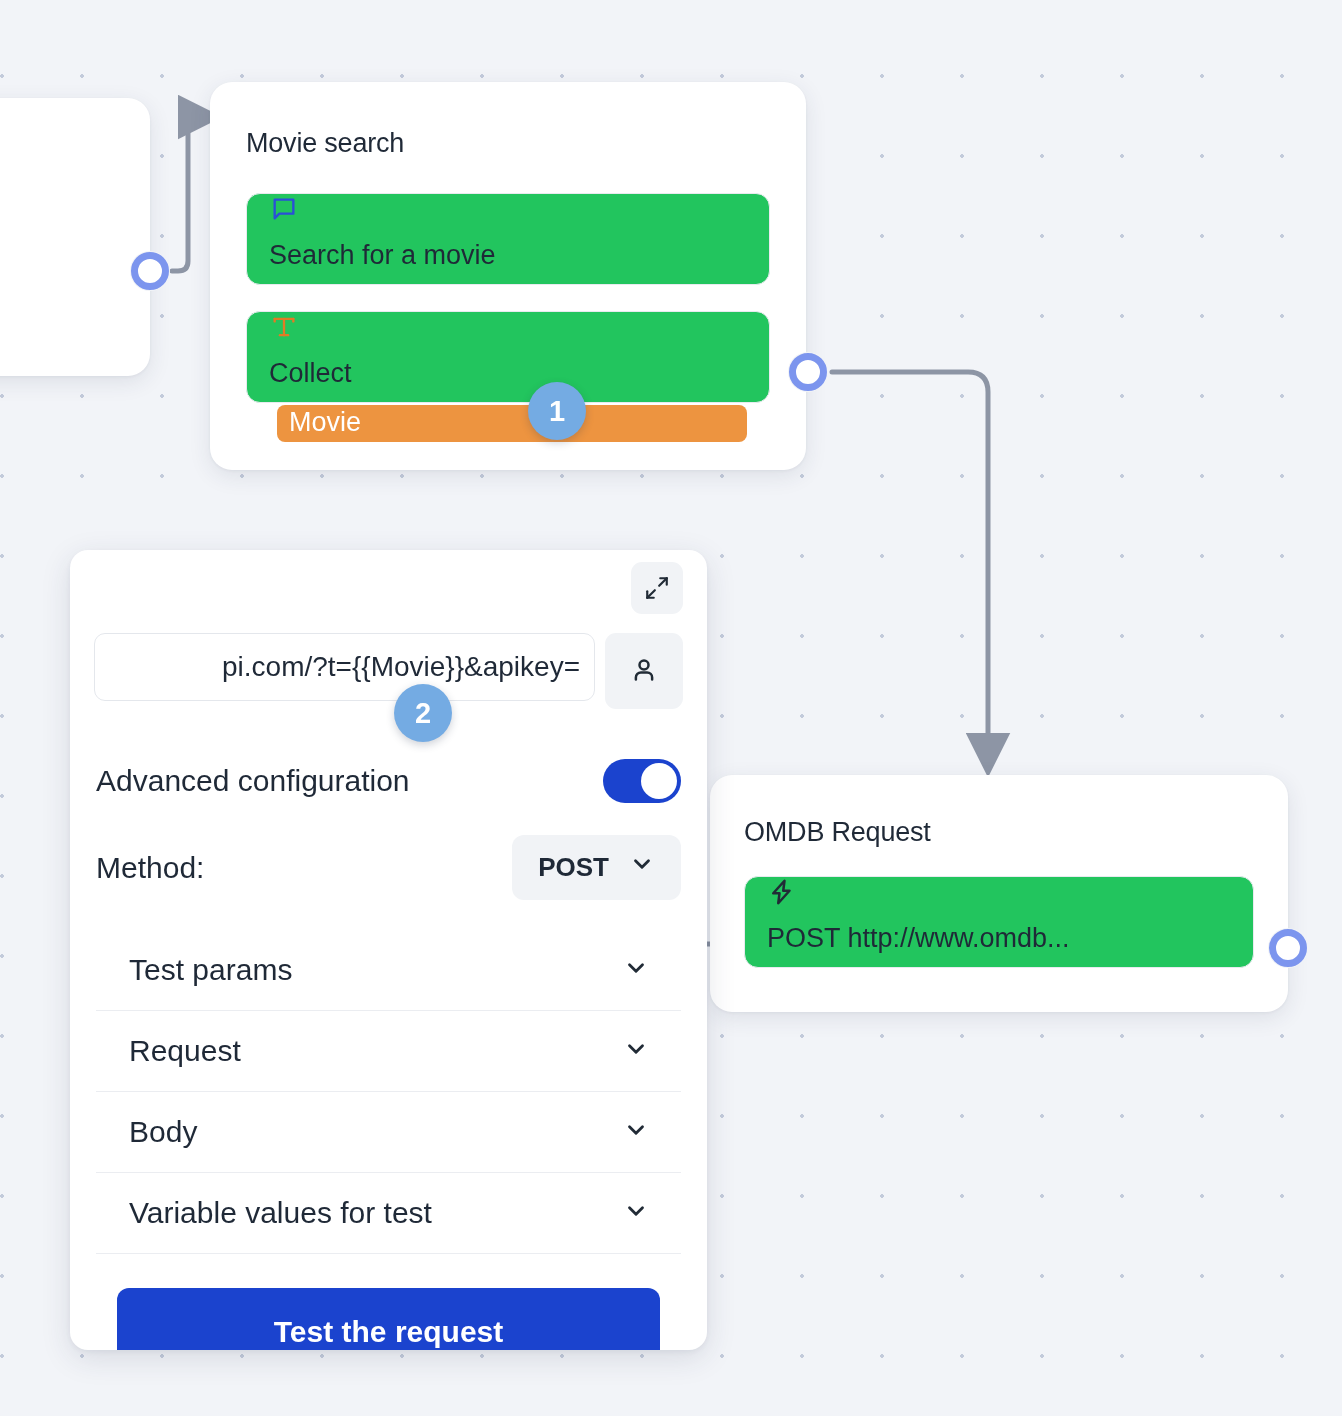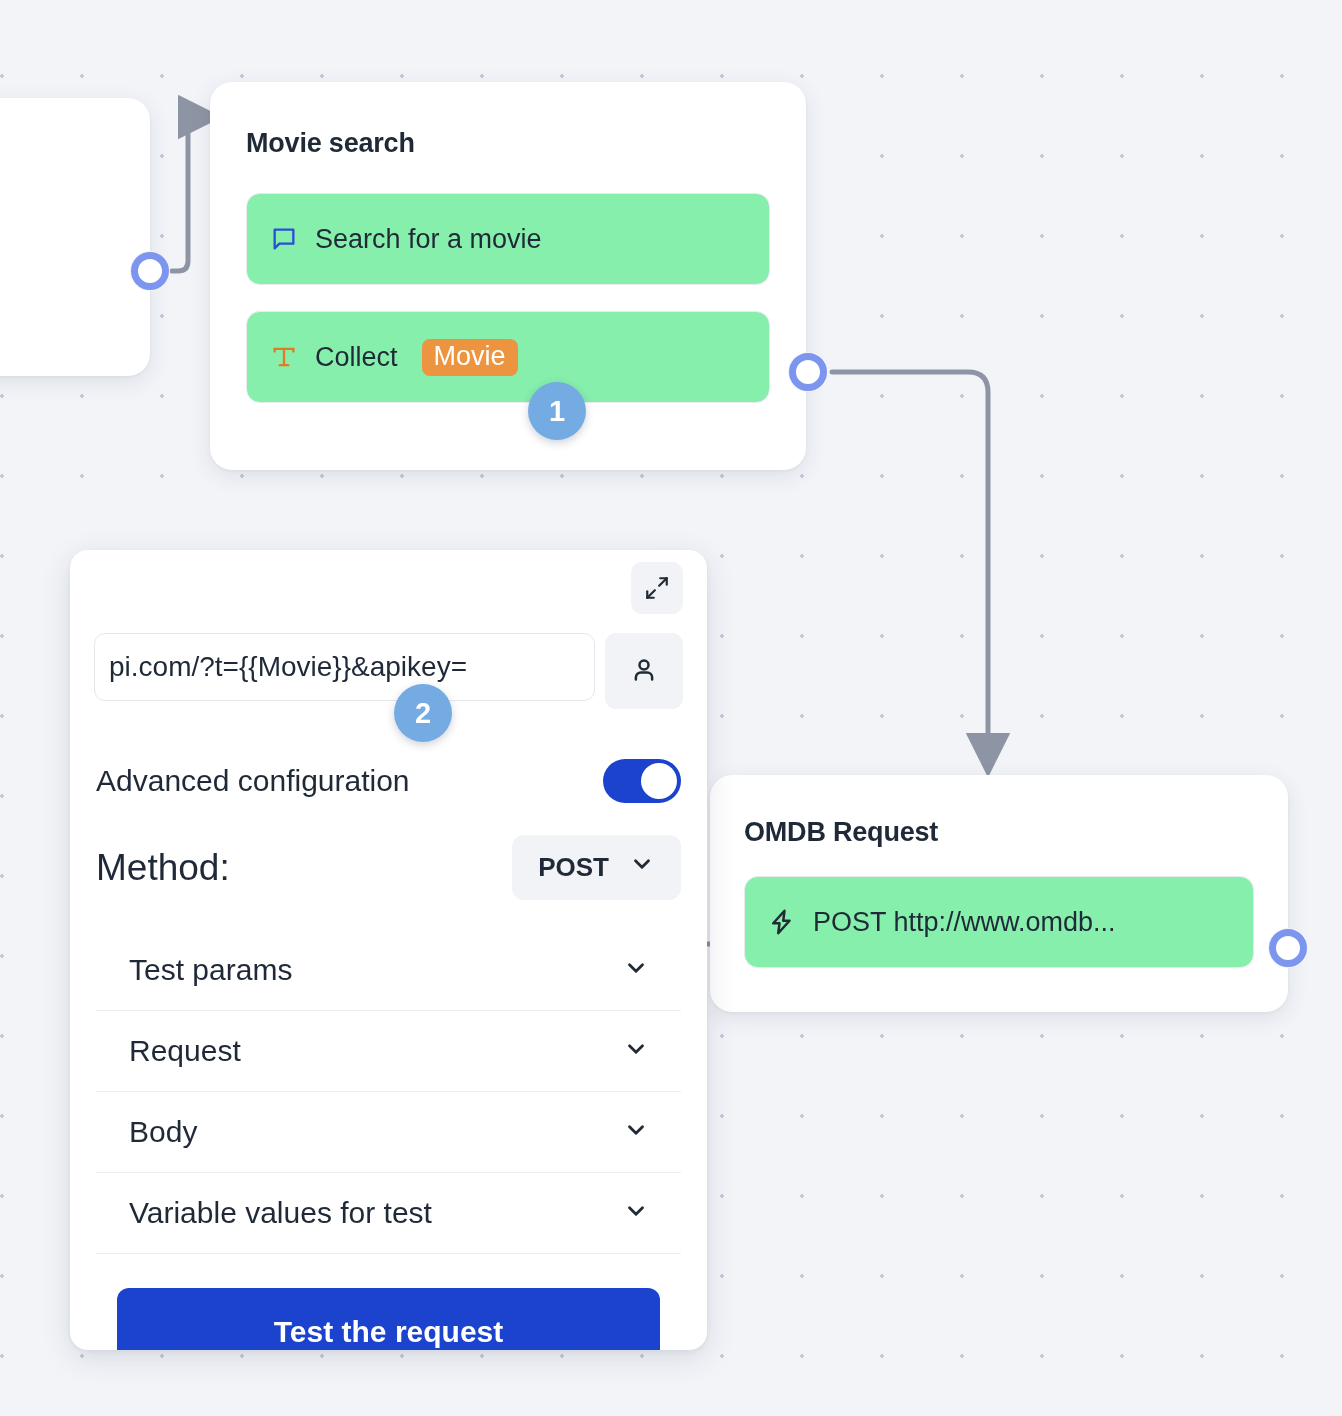--- a/index.html
+++ b/index.html
@@ -41,36 +41,36 @@
     position: absolute;
     background: #ffffff;
     border-radius: 22px;
     box-shadow: 0 6px 22px rgba(35, 48, 78, 0.10),
                 0 1px 3px rgba(35, 48, 78, 0.06);
     z-index: 3;
   }
 
   .node-title {
     font-size: 27px;
-    font-weight: 700;
+    font-weight: 400;
     color: #1f2937;
     letter-spacing: -0.2px;
   }
 
   .node-row {
     display: flex;
-    align-items: center;
     gap: 16px;
-    background: #86efac;
+    background: #22c55e;
     border: 1px solid #e8eaef;
     border-radius: 14px;
     padding: 0 22px;
     height: 92px;
     font-size: 27px;
     color: #1f2937;
+    flex-direction: column;
   }
 
   .row-icon {
     flex: 0 0 auto;
     display: flex;
     align-items: center;
     justify-content: center;
     width: 30px;
     height: 30px;
   }
@@ -203,20 +203,21 @@
     height: 68px;
     border: 1px solid #e4e7ec;
     border-radius: 11px;
     background: #ffffff;
     font-family: "Liberation Sans", sans-serif;
     font-size: 28px;
     color: #1f2937;
     padding: 0 14px;
     outline: none;
     min-width: 0;
+    text-align: right;
   }
 
   .user-btn {
     flex: 0 0 78px;
     height: 76px;
     border-radius: 11px;
     background: #f1f3f6;
     border: none;
     display: flex;
     align-items: center;
@@ -253,21 +254,21 @@
     background: #ffffff;
   }
 
   .method-row {
     display: flex;
     align-items: center;
     justify-content: space-between;
     margin-top: 32px;
     padding: 0 2px;
   }
-  .method-label { font-size: 37px; color: #1f2937; }
+  .method-label { font-size: 30px; color: #1f2937; }
 
   .method-select {
     display: flex;
     align-items: center;
     gap: 20px;
     background: #f1f3f6;
     border: none;
     border-radius: 12px;
     padding: 16px 26px;
     font-family: "Liberation Sans", sans-serif;

